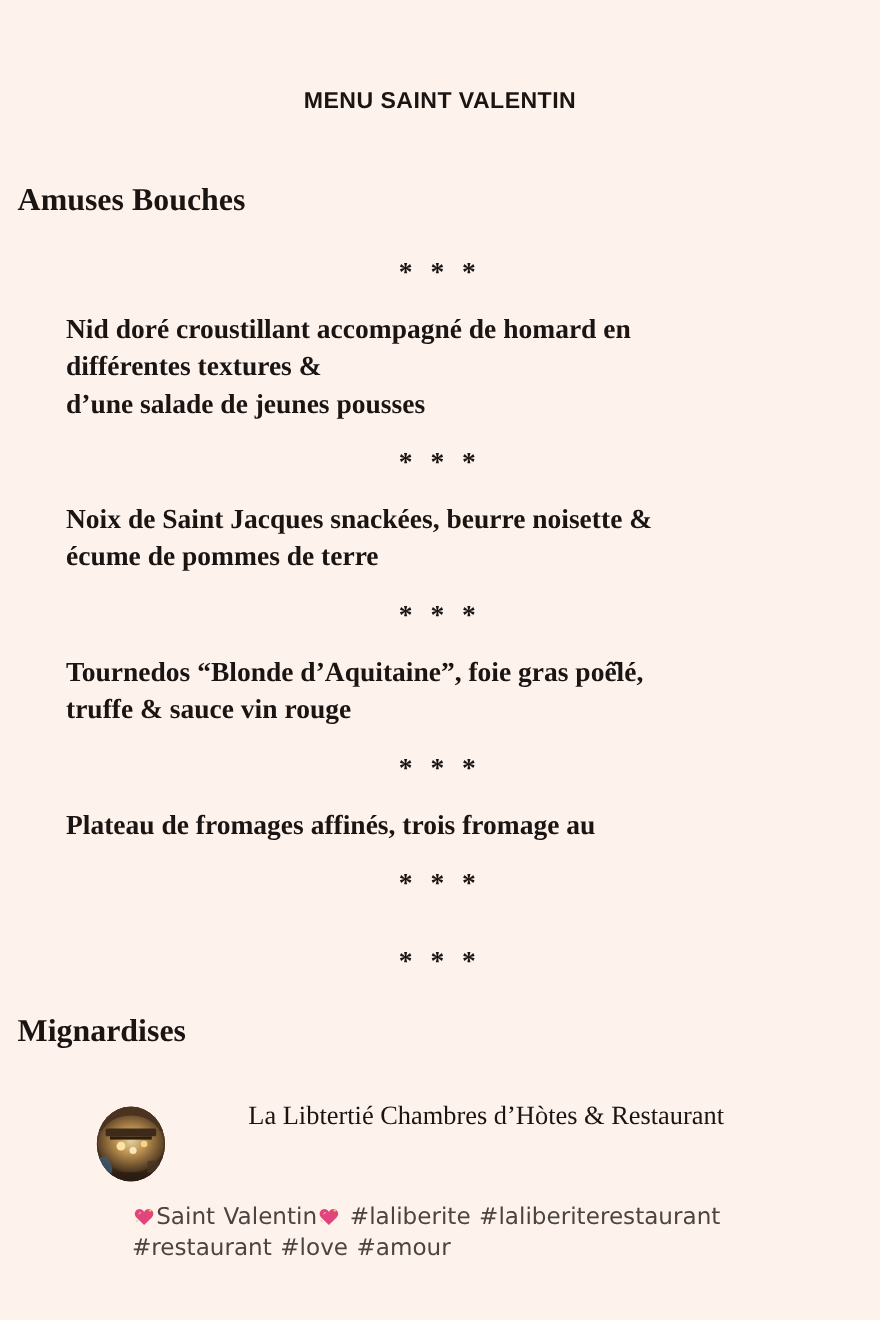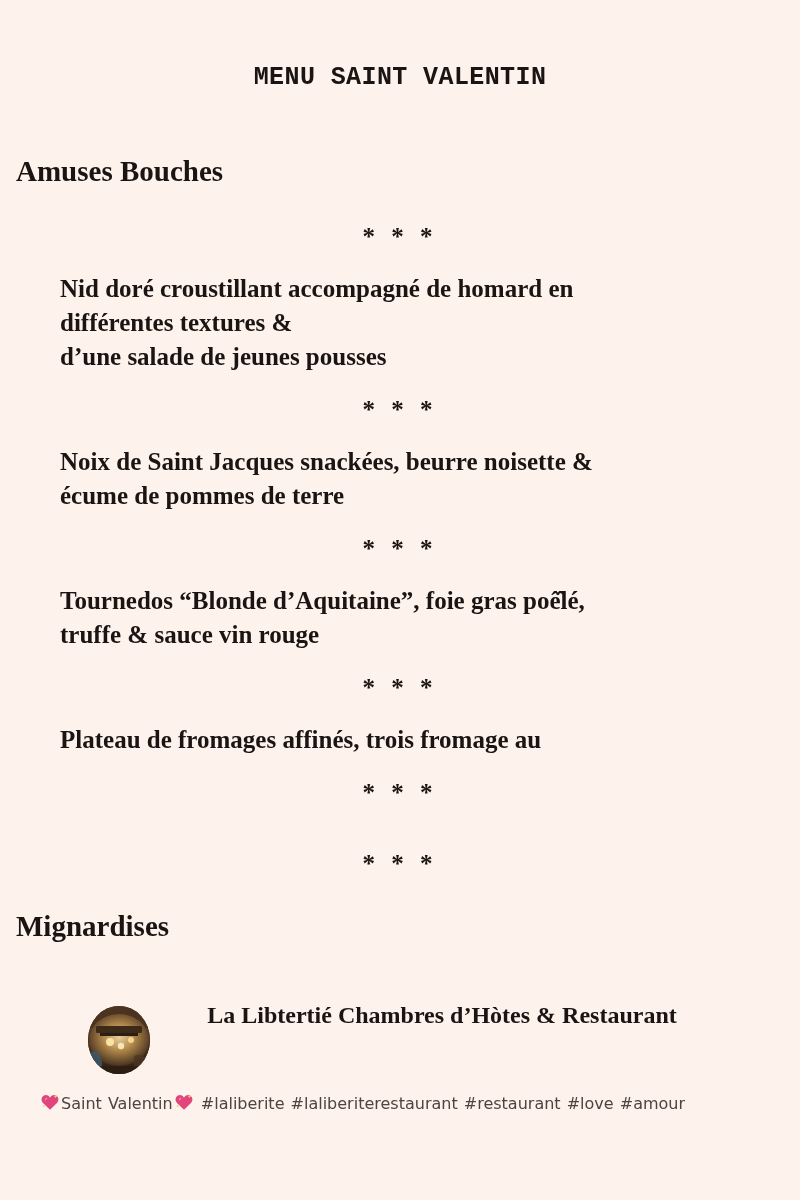--- a/index.html
+++ b/index.html
@@ -22,27 +22,27 @@
     height: 1200px;
     box-sizing: border-box;
     padding: 0;
     position: relative;
     background: #fdf2ec;
   }
 
   
   .menu-title {
     text-align: center;
-    font-size: 25px;
+    font-size: 21px;
     font-weight: bold;
     letter-spacing: 0.4px;
     margin: 0;
-    padding-top: 64px;
+    padding-top: 80px;
     line-height: 1.1;
-    font-family: Liberation Mono, monospace;
+    font-family: Liberation Sans, sans-serif;
   }
 
   
   .section-heading {
     text-align: left;
     font-size: 29px;
     font-weight: bold;
     line-height: 1.15;
     margin: 16px;
   }
@@ -98,37 +98,37 @@
   }
   .avatar svg { display: block; width: 100%; height: 100%; }
 
   .venue-lines {
     text-align: center;
     padding-left: 62px;
     padding-right: 60px;
   }
   .venue-name {
     font-size: 24px;
-    font-weight: bold;
+    font-weight: normal;
     line-height: 1.25;
     white-space: nowrap;
   }
   .venue-price {
     font-size: 24px;
     font-weight: bold;
     line-height: 1.3;
     margin-top: 2px;
   }
 
   .hashtags {
     font-family: "DejaVu Sans", "Liberation Sans", sans-serif;
-    font-size: 16px;
+    font-size: 21px;
     line-height: 1.35;
     color: #4b4441;
-    padding-left: 39px;
+    padding-left: 120px;
     padding-right: 40px;
     margin-top: 18px;
     word-spacing: 1px;
   }
   .heart {
     display: inline-block;
     vertical-align: -3px;
     width: 20px;
     height: 20px;
     position: relative;

